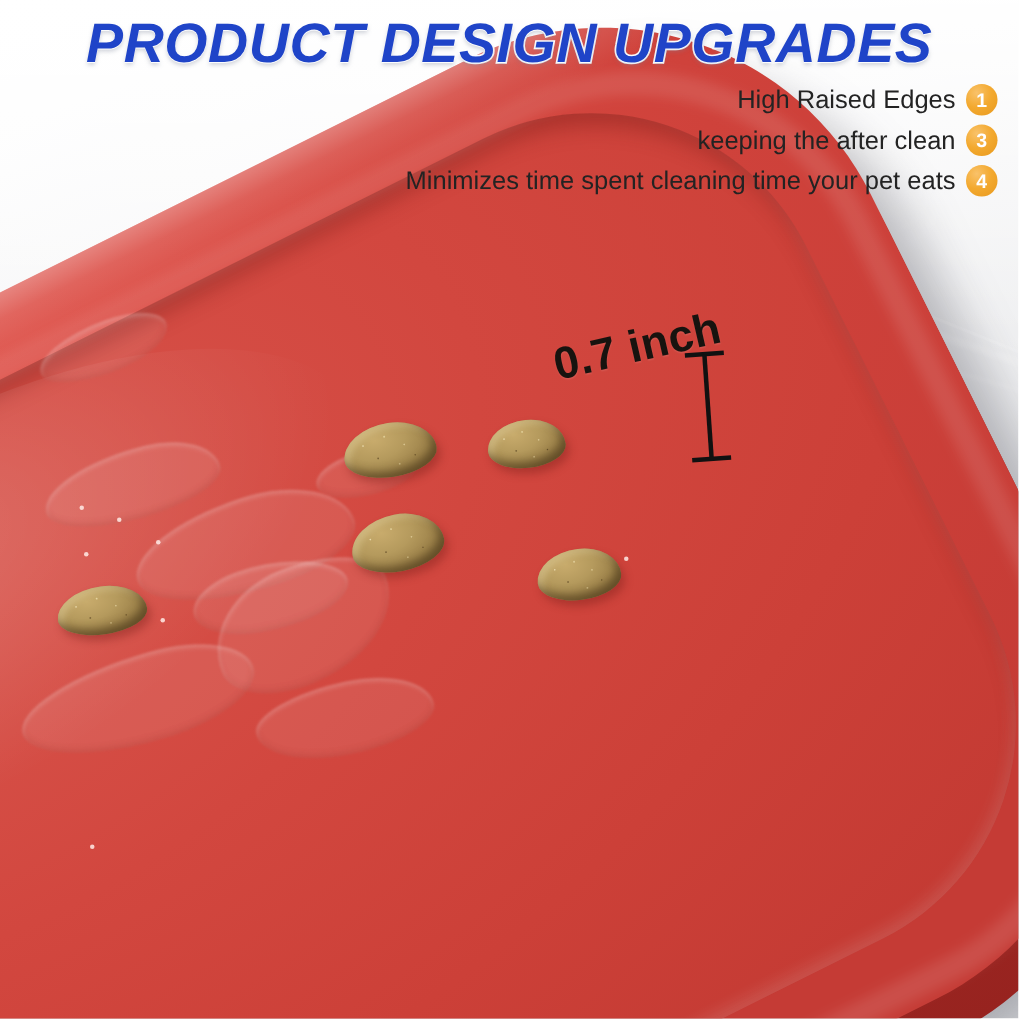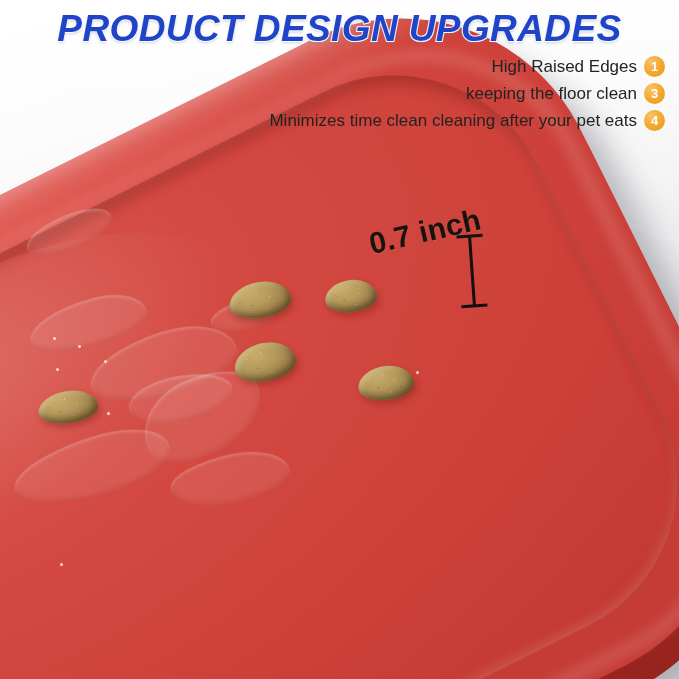--- a/index.html
+++ b/index.html
@@ -329,24 +329,24 @@
 
   <div class="bullets">
 
     <div class="bullet-row">
       <span class="bullet-text">High Raised Edges</span>
       <span class="badge">1</span>
     </div>
 
 
     <div class="bullet-row">
-      <span class="bullet-text">keeping the floor clean</span>
+      <span class="bullet-text">keeping the after clean</span>
       <span class="badge">3</span>
     </div>
 
     <div class="bullet-row">
-      <span class="bullet-text">Minimizes time clean cleaning after your pet eats</span>
+      <span class="bullet-text">Minimizes time spent cleaning time your pet eats</span>
       <span class="badge">4</span>
     </div>
 
   </div>
 
 </div>
 
 </body></html>

